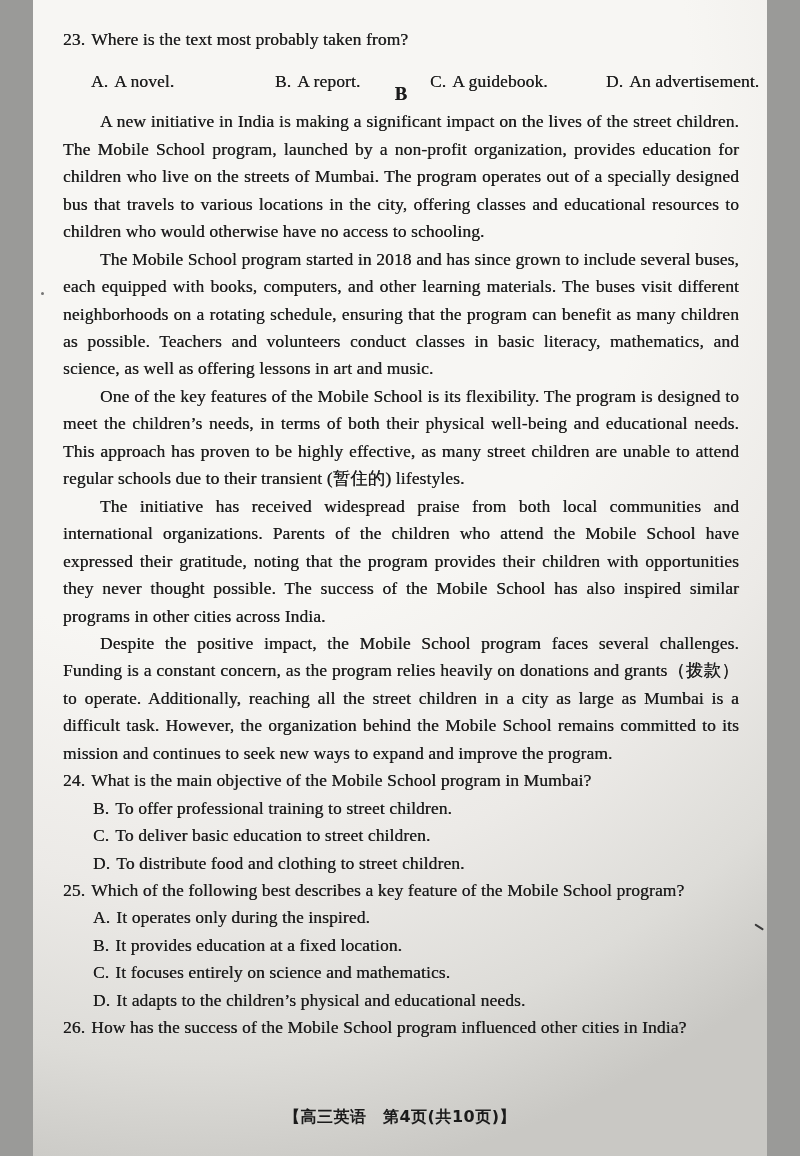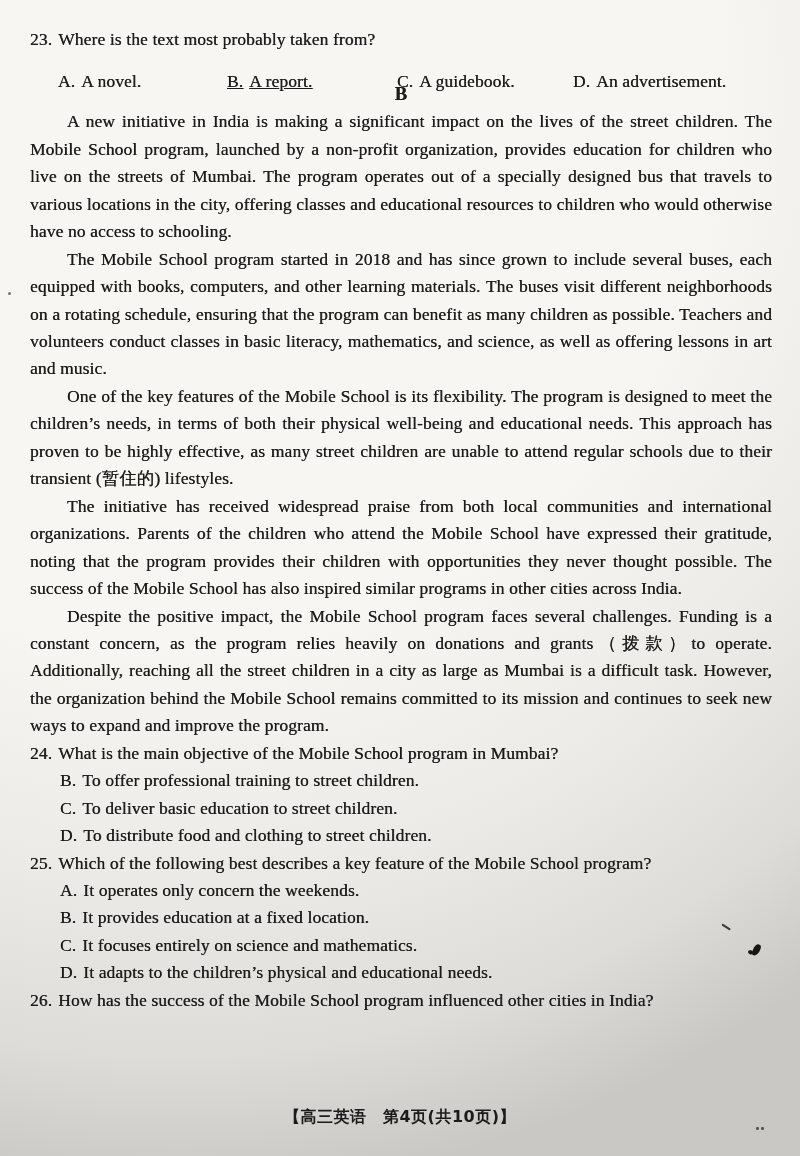--- a/index.html
+++ b/index.html
@@ -1,19 +1,19 @@
 <!DOCTYPE html>
 <html><head>
 <meta charset="utf-8">
 <style>
   * { margin: 0; padding: 0; box-sizing: border-box; }
   html, body { background: #9a9a98; }
   .page {
     position: relative;
-    width: 800px;
+    width: 734px;
     height: 1156px;
     margin: 0 auto;
     background: radial-gradient(135% 95% at 22% 8%, #f7f6f3 50%, #eceae7 72%, #dddcd8 88%, #c9c8c4 100%);
     color: #1b1b1b;
     font-family: "Liberation Serif", "DejaVu Serif", serif;
     font-size: 17.4px;
     line-height: 27.45px;
     padding: 26px 28px 0 30px;
     overflow: hidden;
     text-shadow: 0.35px 0 0 rgba(25,25,25,0.8);
@@ -24,21 +24,21 @@
     text-indent: -28px;
     white-space: nowrap;
   }
   .qnum { margin-right: 6px; }
   .options-row {
     position: relative;
     height: 27.45px;
   }
   .options-row .opt-inline { position: absolute; white-space: nowrap; margin-top: 15px; }
   .opt-a23 { left: 28px; }
-  .opt-b23 { left: 197px; text-decoration: underline; }
+  .opt-b23 { left: 212px; }
   .opt-c23 { left: 367px; text-align: center; }
   .opt-d23 { left: 543px; }
   .section-head {
     text-align: center;
     font-weight: bold;
     font-size: 18.5px;
   }
   .para {
     text-align: justify;
     text-indent: 37px;
@@ -139,21 +139,21 @@
     <span class="olabel">C.</span><span>To deliver basic education to street children.</span>
   </div>
   <div class="opt">
     <span class="olabel">D.</span><span>To distribute food and clothing to street children.</span>
   </div>
 
   <div class="q">
     <span class="qnum">25.</span><span>Which of the following best describes a key feature of the Mobile School program?</span>
   </div>
   <div class="opt">
-    <span class="olabel">A.</span><span>It operates only concern the weekends.</span>
+    <span class="olabel">A.</span><span>It operates only during the inspired.</span>
   </div>
   <div class="opt">
     <span class="olabel">B.</span><span>It provides education at a fixed location.</span>
   </div>
   <div class="opt">
     <span class="olabel">C.</span><span>It focuses entirely on science and mathematics.</span>
   </div>
   <div class="opt">
     <span class="olabel">D.</span><span>It adapts to the children’s physical and educational needs.</span>
   </div>

